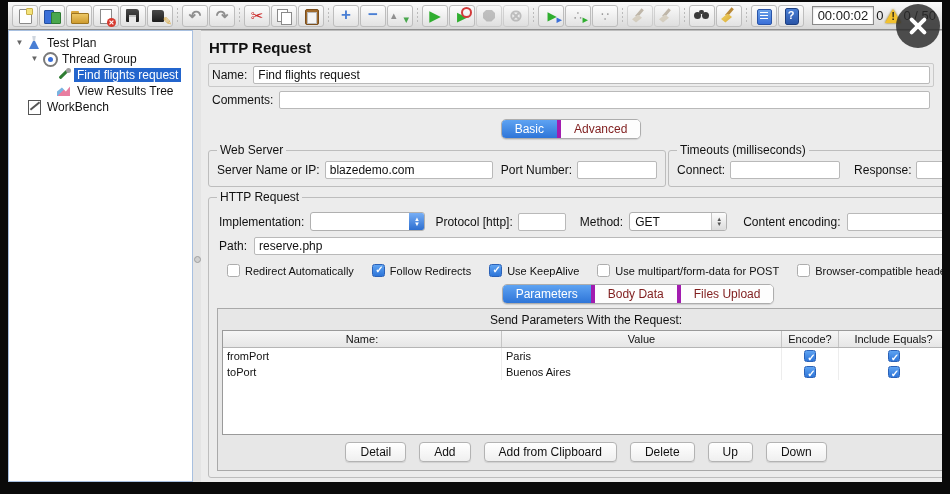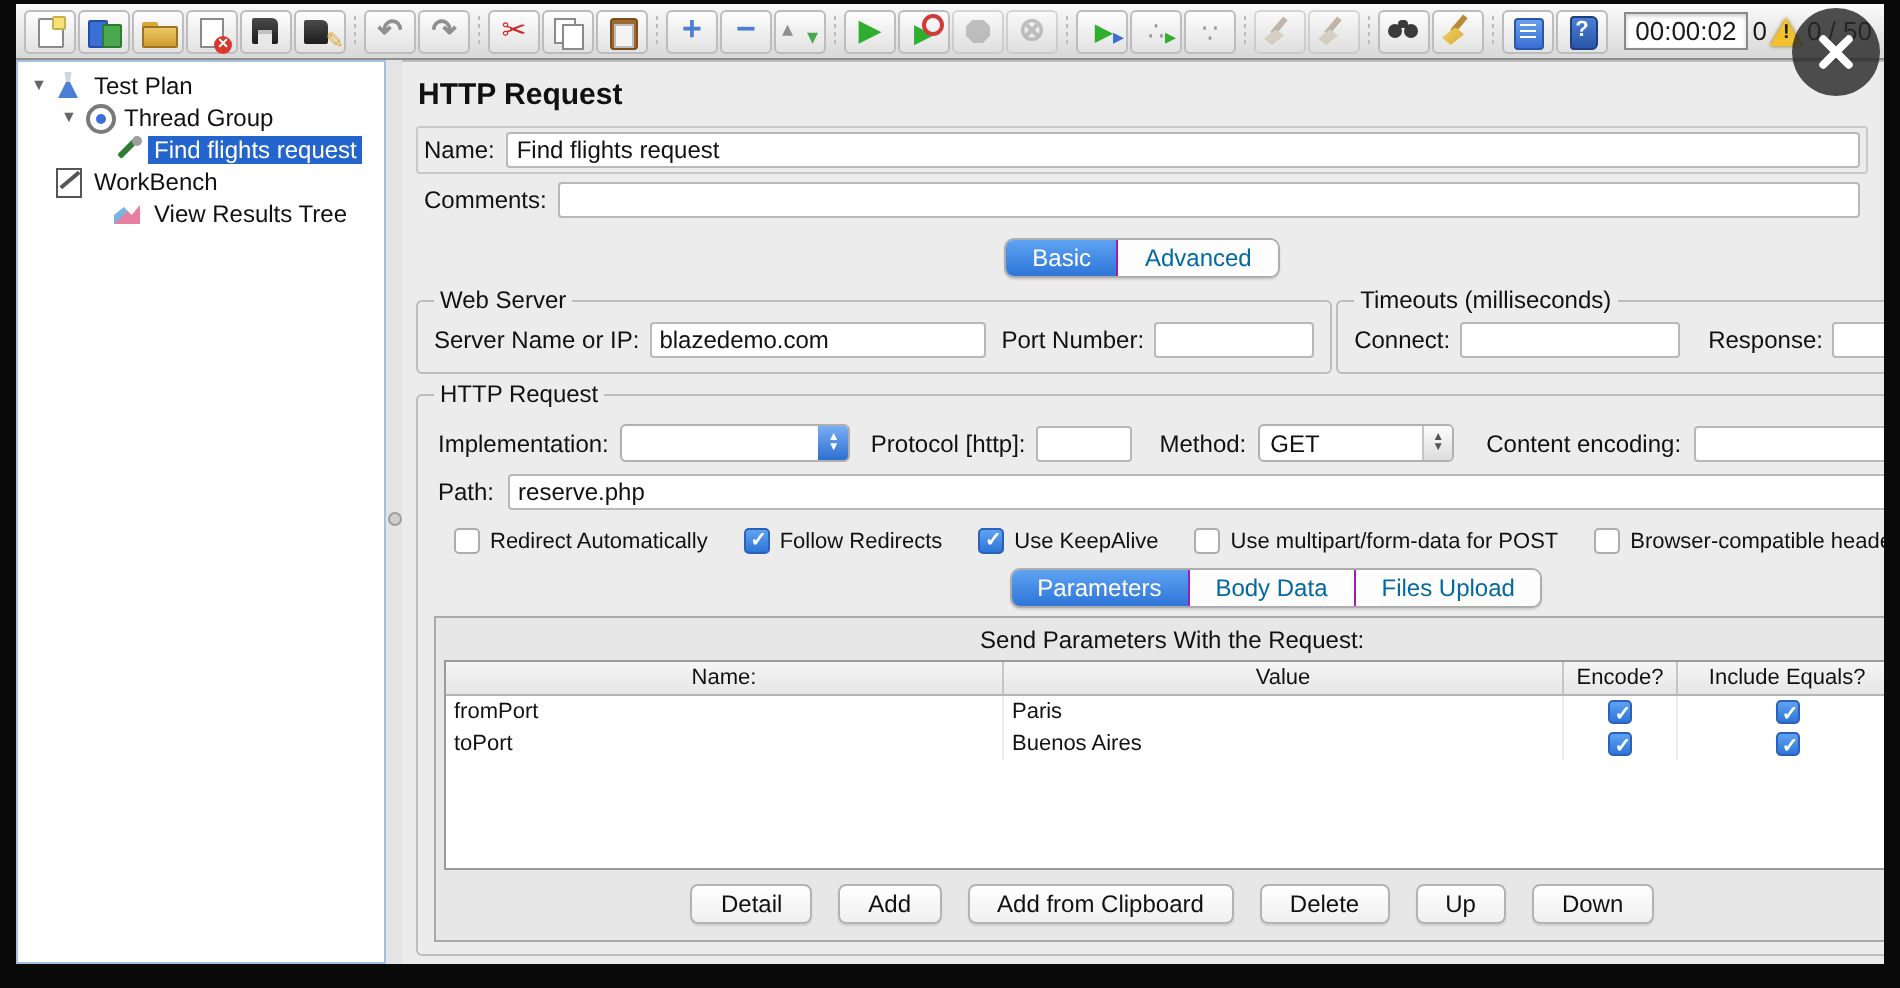--- a/index.html
+++ b/index.html
@@ -110,21 +110,21 @@
   .tfield{height:18px;border:1px solid #b9b9b9;border-radius:2px;background:#fff;font-size:12px;
           font-family:"Liberation Sans",sans-serif;padding:0 4px;color:#111;}
   .name-row{border:1px solid #c9c9c9;border-radius:2px;padding:2px 3px;background:#ececec;}
   .name-row .tfield{flex:1;margin-left:6px;}
   .comments-row{padding:1px 4px;}
   .comments-row .tfield{flex:1;margin-left:6px;}
 
   .seg-wrap{display:flex;justify-content:center;margin:6px 0 4px 0;}
   .seg{display:inline-flex;border:1px solid #adadad;border-radius:5px;overflow:hidden;background:#fff;
        box-shadow:0 1px 1px rgba(0,0,0,.12);}
-  .seg-item{font-size:12px;padding:2px 13px;color:#0369a1;background:#fdfdfd;border-left:1px solid #a21caf;}
+  .seg-item{font-size:12px;padding:2px 13px;color:#7f1d1d;background:#fdfdfd;border-left:4px solid #a21caf;}
   .seg-item:first-child{border-left:none;}
   .seg-item.sel{background:linear-gradient(#5ea3f2,#2e75d8);color:#fff;}
 
   .two-col{display:flex;gap:2px;margin-bottom:3px;}
   fieldset{border:1px solid #bdbdbd;border-radius:3px;margin:0;padding:2px 8px 6px 8px;}
   fieldset legend{font-size:12px;color:#111;padding:0 3px;}
   .fs-webserver{flex:0 0 390px;}
   .fs-timeouts{flex:1;}
   .fs-http{flex:1;display:flex;flex-direction:column;min-height:0;}
 
@@ -286,29 +286,29 @@
           <div class="tree-row" style="padding-left: 19px;">
             <span class="tree-caret">▼</span>
             <span class="tn tn-threadgroup"></span>
             <span class="tree-label">Thread Group</span>
           </div>
           <div class="tree-row" style="padding-left: 34px;">
             <span class="tree-caret"></span>
             <span class="tn tn-sampler"></span>
             <span class="tree-label selected">Find flights request</span>
           </div>
+          <div class="tree-row" style="padding-left: 34px;">
+            <span class="tree-caret"></span>
+            <span class="tn tn-resultstree"></span>
+            <span class="tree-label">View Results Tree</span>
+          </div>
           <div class="tree-row" style="padding-left: 4px;">
             <span class="tree-caret"></span>
             <span class="tn tn-workbench"></span>
             <span class="tree-label">WorkBench</span>
-          </div>
-          <div class="tree-row" style="padding-left: 34px;">
-            <span class="tree-caret"></span>
-            <span class="tn tn-resultstree"></span>
-            <span class="tree-label">View Results Tree</span>
           </div>
         </div>
       <div class="splitter"></div>
 
       <div class="main-panel">
         <div class="page-title">HTTP Request</div>
 
         <div class="form-row name-row">
           <span class="lbl">Name:</span>
           <input class="tfield" value="Find flights request" style="">

